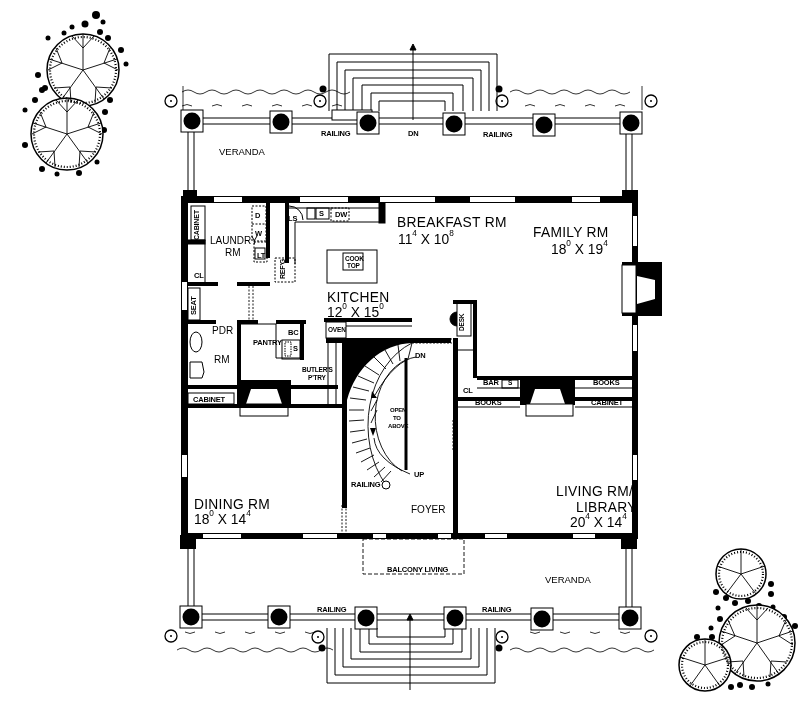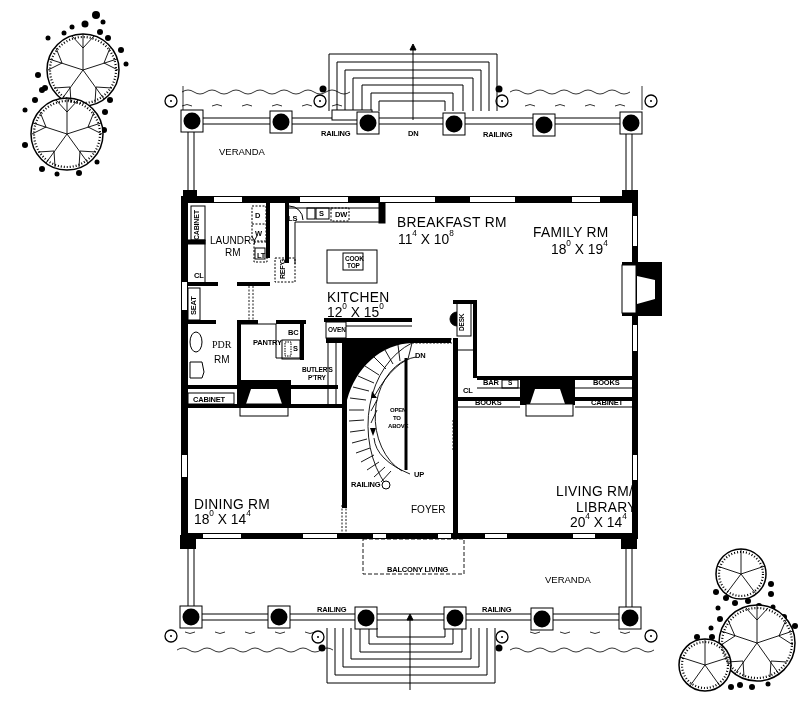--- a/index.html
+++ b/index.html
@@ -391,21 +391,21 @@
 
 <div class="lbl room" style="left:533px;top:224px;">FAMILY  RM</div>
 <div class="lbl dim" style="left:551px;top:241px;"><span>18</span><sup>0</sup> X <span>19</span><sup>4</sup></div>
 
 <div class="lbl room" style="left:327px;top:289px;">KITCHEN</div>
 <div class="lbl dim" style="left:327px;top:304px;"><span>12</span><sup>0</sup> X <span>15</span><sup>0</sup></div>
 
 <div class="lbl med" style="left:210px;top:236px;">LAUNDRY</div>
 <div class="lbl med" style="left:225px;top:248px;">RM</div>
 
-<div class="lbl med" style="left:212px;top:340px;font-family:Liberation Serif, serif;">PDR</div>
+<div class="lbl med" style="left:212px;top:326px;">PDR</div>
 <div class="lbl med" style="left:214px;top:355px;">RM</div>
 
 <div class="lbl room" style="left:194px;top:496px;">DINING  RM</div>
 <div class="lbl dim" style="left:194px;top:511px;"><span>18</span><sup>0</sup> X <span>14</span><sup>4</sup></div>
 
 <div class="lbl room" style="left:556px;top:483px;">LIVING  RM/</div>
 <div class="lbl room" style="left:576px;top:499px;">LIBRARY</div>
 <div class="lbl dim" style="left:570px;top:514px;"><span>20</span><sup>4</sup> X <span>14</span><sup>4</sup></div>
 
 <div class="lbl med" style="left:396px;top:505px;margin-left:15px;">FOYER</div>

